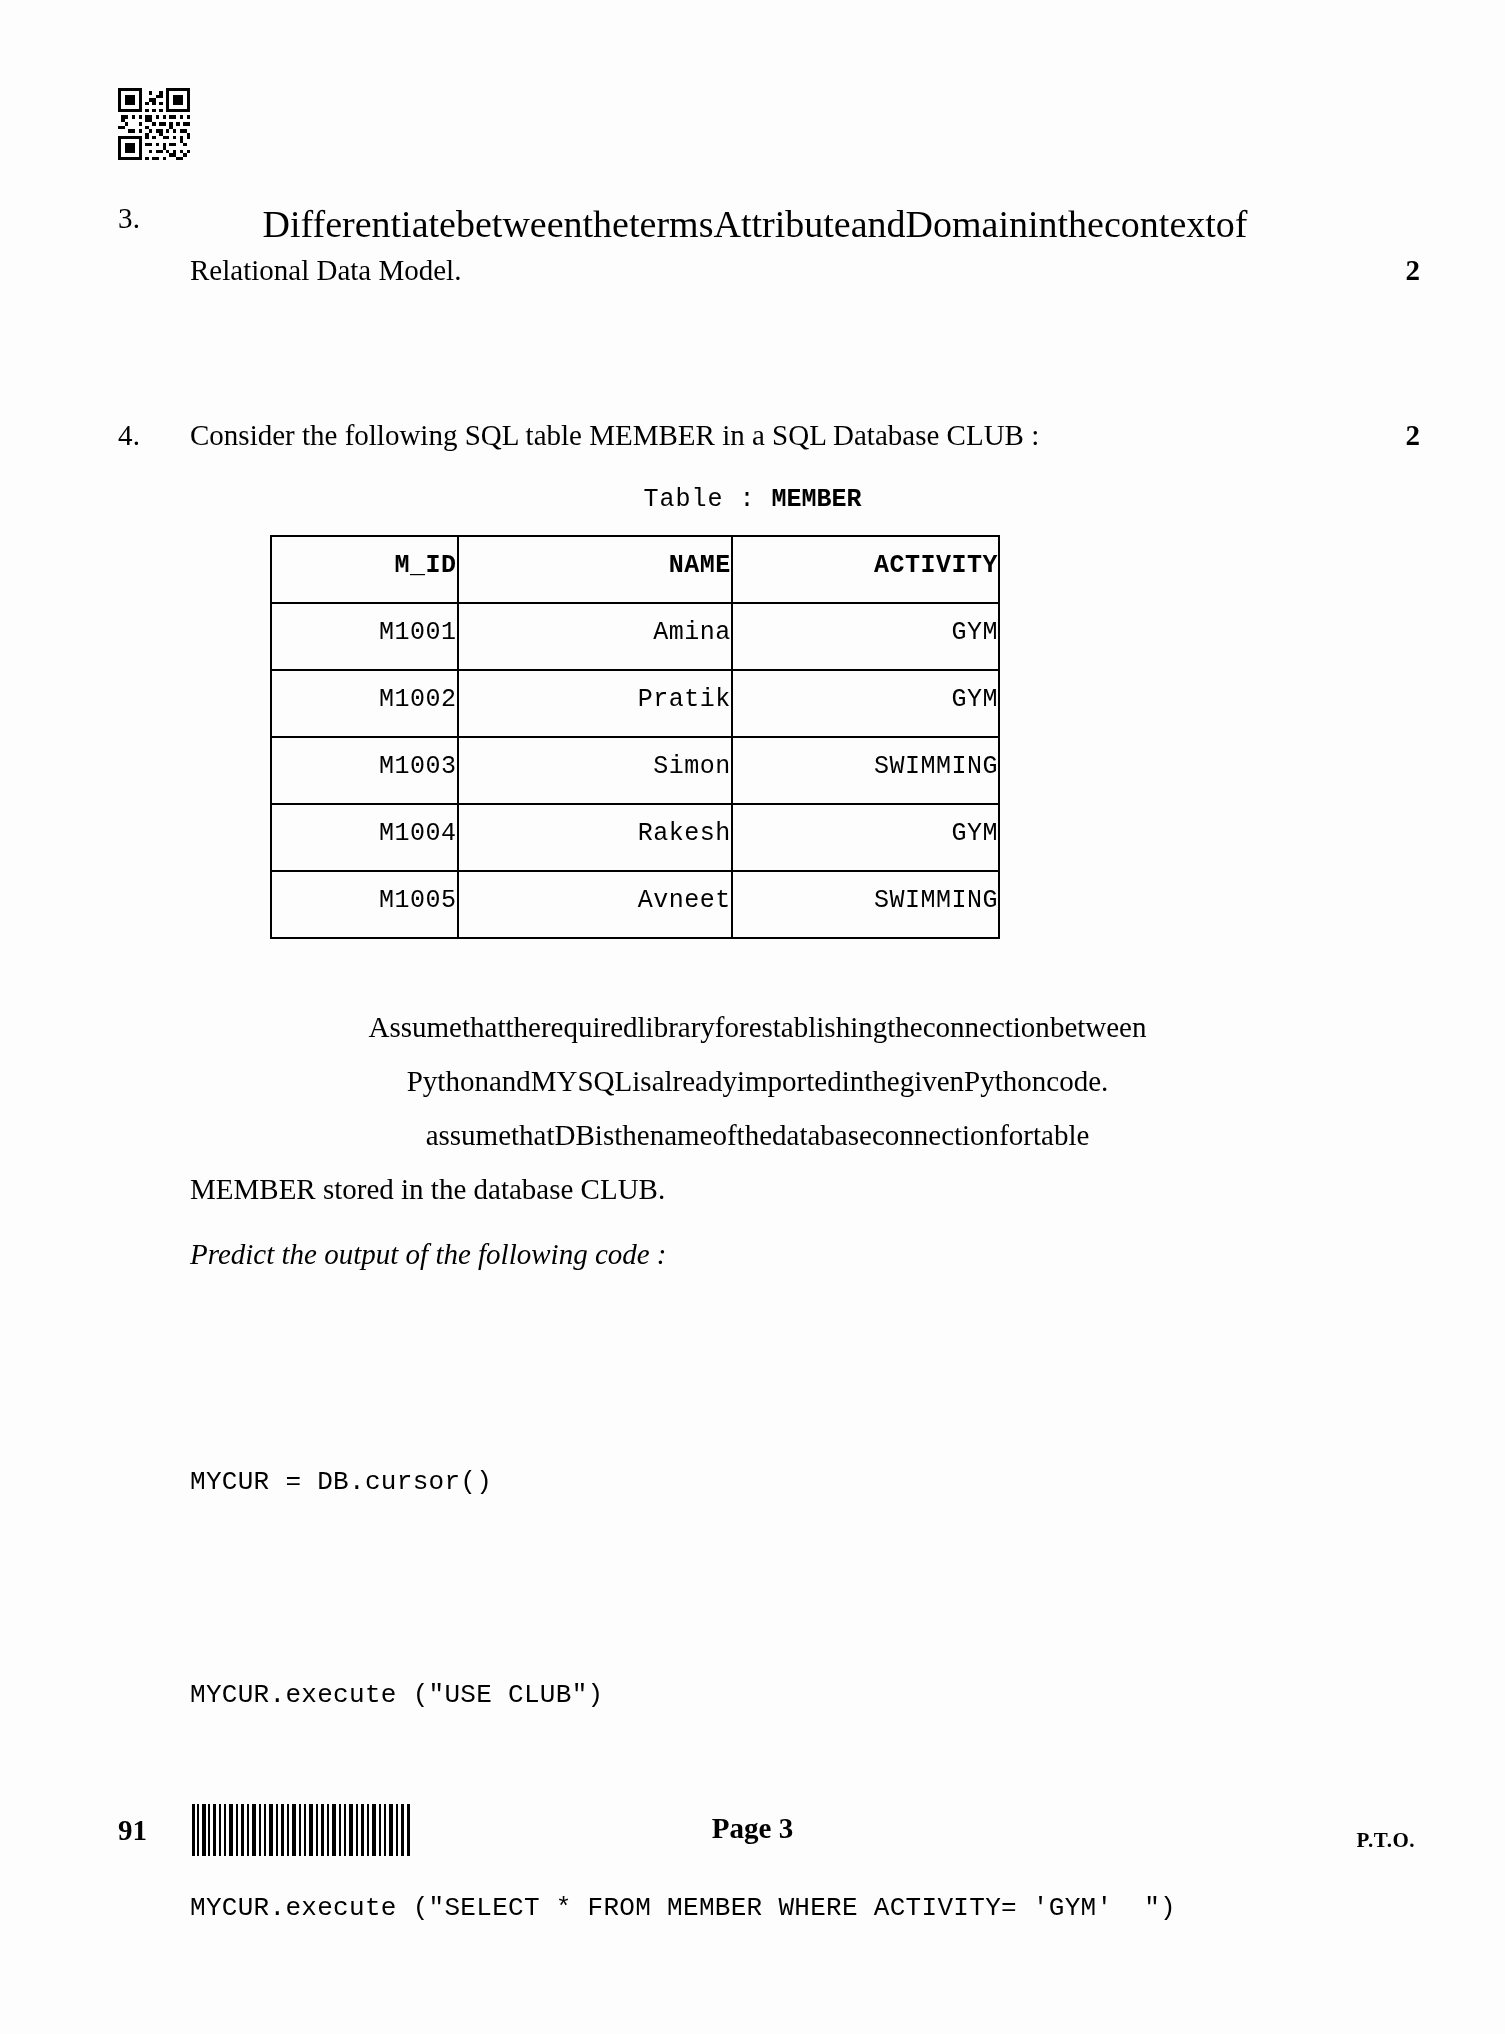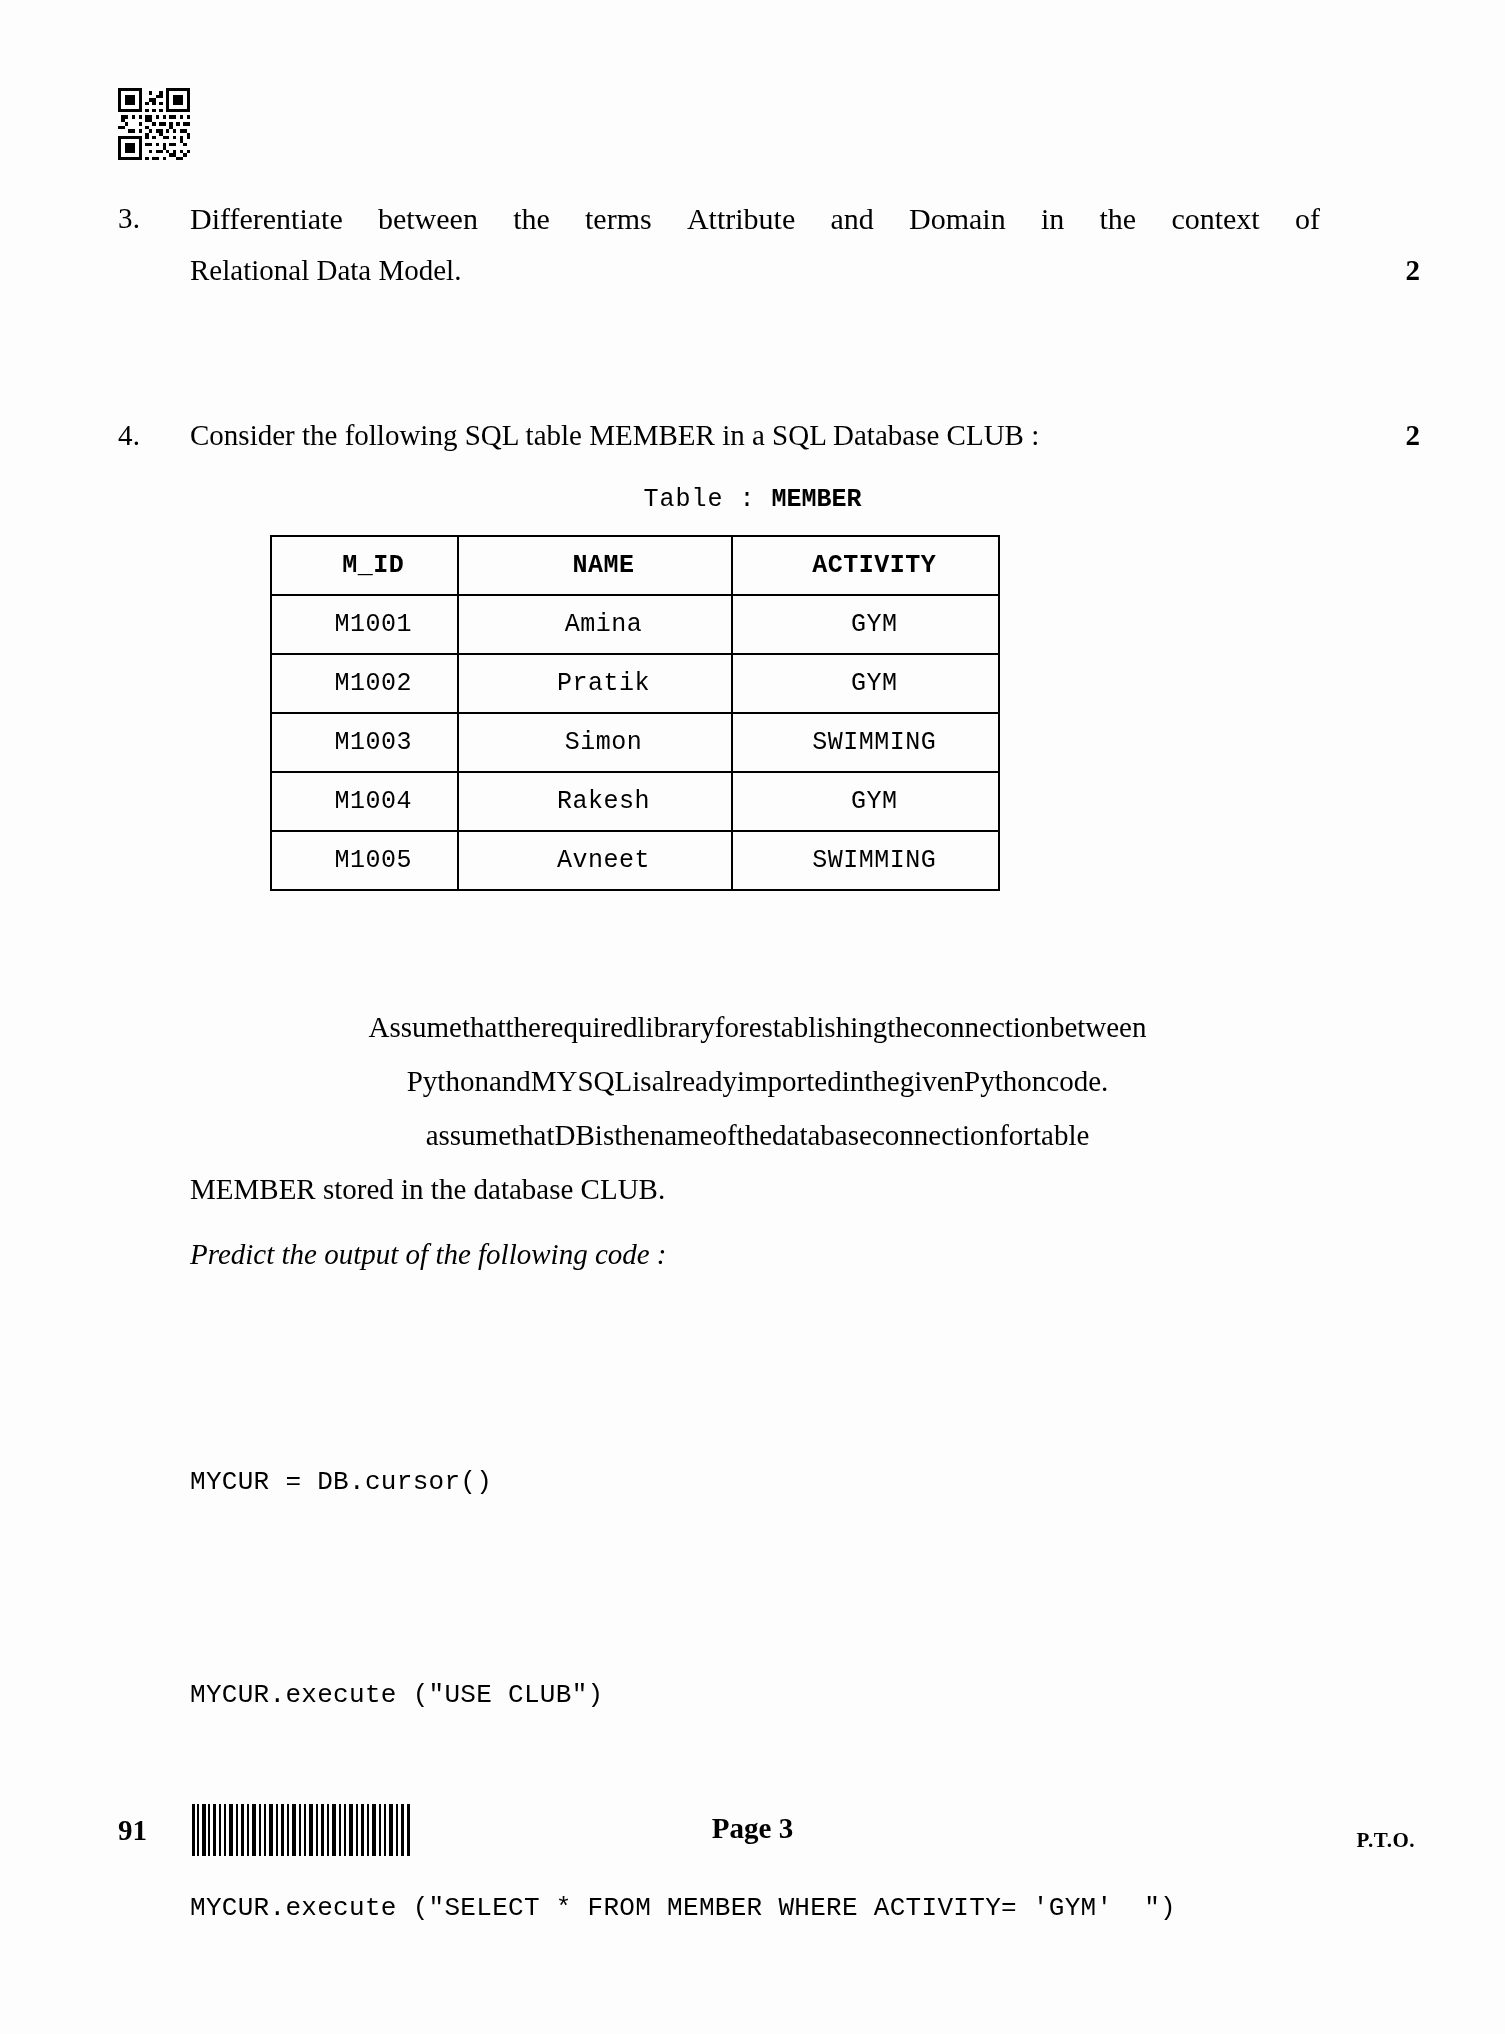--- a/index.html
+++ b/index.html
@@ -49,21 +49,21 @@
   .marks {
     position: absolute;
     right: 85px;
     font-size: 29px;
     font-weight: 700;
   }
 
   
   #q3-block { top: 202px; }
   #q3-line1 { position: absolute; left: 190px; top: 0; width: 1130px;
-              font-size: 30px; display: flex; justify-content: space-between; }
+              font-size: 38px; display: flex; }
   #q3-line1 span { white-space: nowrap; }
   #q3-line2 { position: absolute; left: 190px; top: 52px; font-size: 29px; }
   #q3-marks { top: 52px; }
 
   
   #q4-block { top: 419px; }
   #q4-line1 { position: absolute; left: 190px; top: 0; font-size: 29px; white-space: nowrap; }
   #q4-marks { top: 0px; }
 
   
@@ -84,22 +84,22 @@
     left: 270px;
     top: 535px;
     width: 730px;
     border-collapse: collapse;
     font-family: "Liberation Mono", monospace;
     font-size: 25px;
   }
   #member-table td, #member-table th {
     border: 2px solid #000;
     height: 57px;
-    padding: 0 0 0 18px;
-    text-align: center;
+    padding: 0 0 8px 18px;
+    text-align: right;
     vertical-align: middle;
     font-weight: 400;
     letter-spacing: 0.5px;
   }
   #member-table thead th { font-weight: 700; }
   #member-table col.c1 { width: 187px; }
   #member-table col.c2 { width: 275px; }
   #member-table col.c3 { width: 268px; }
 
   

